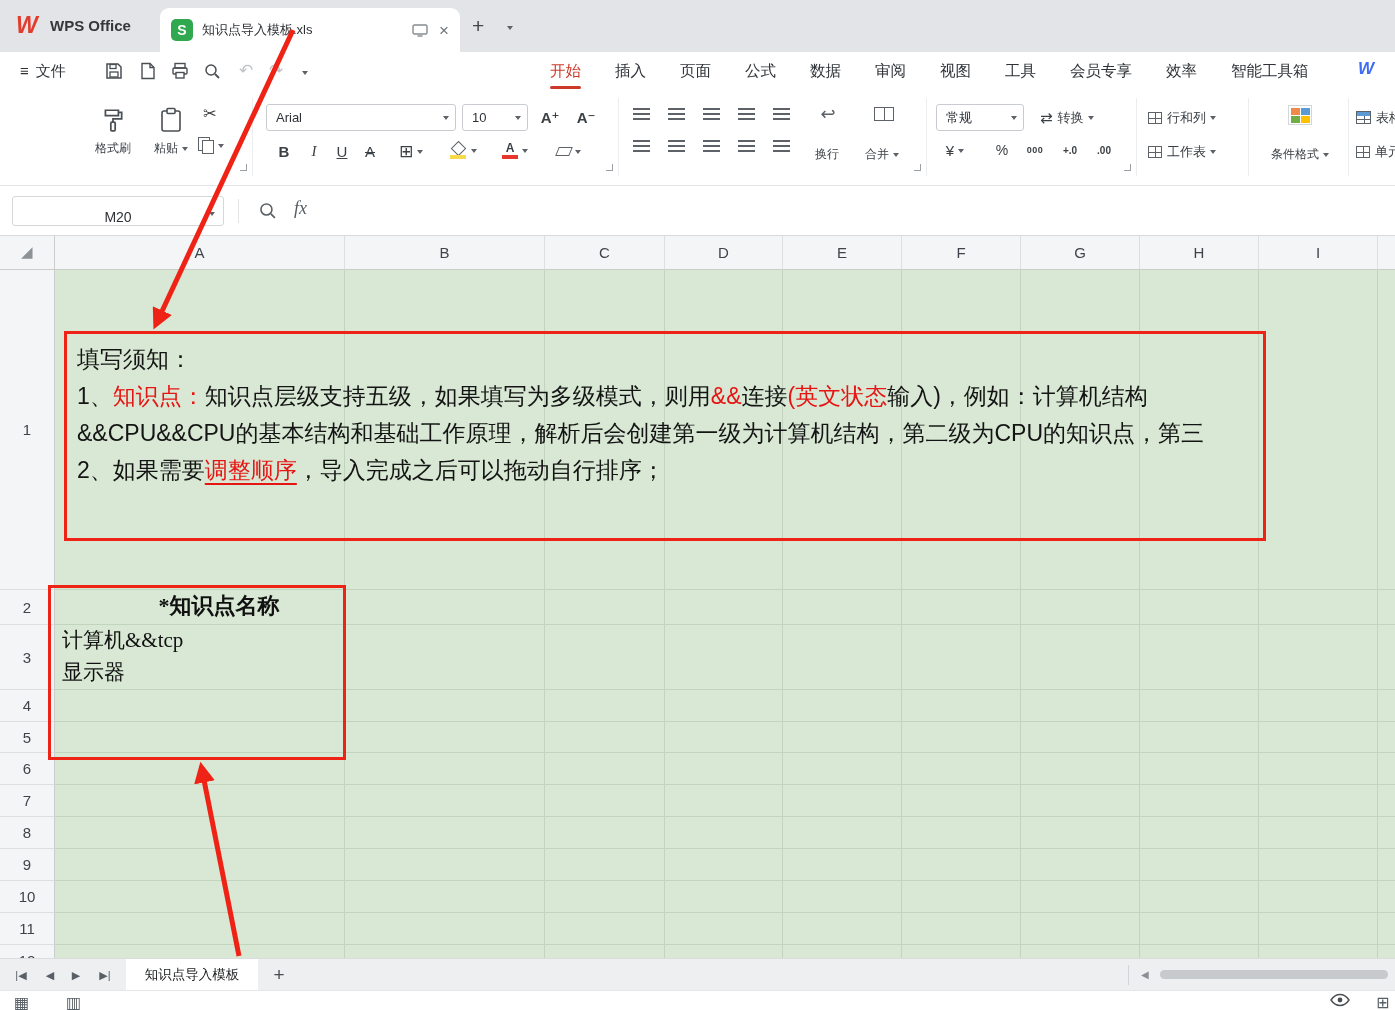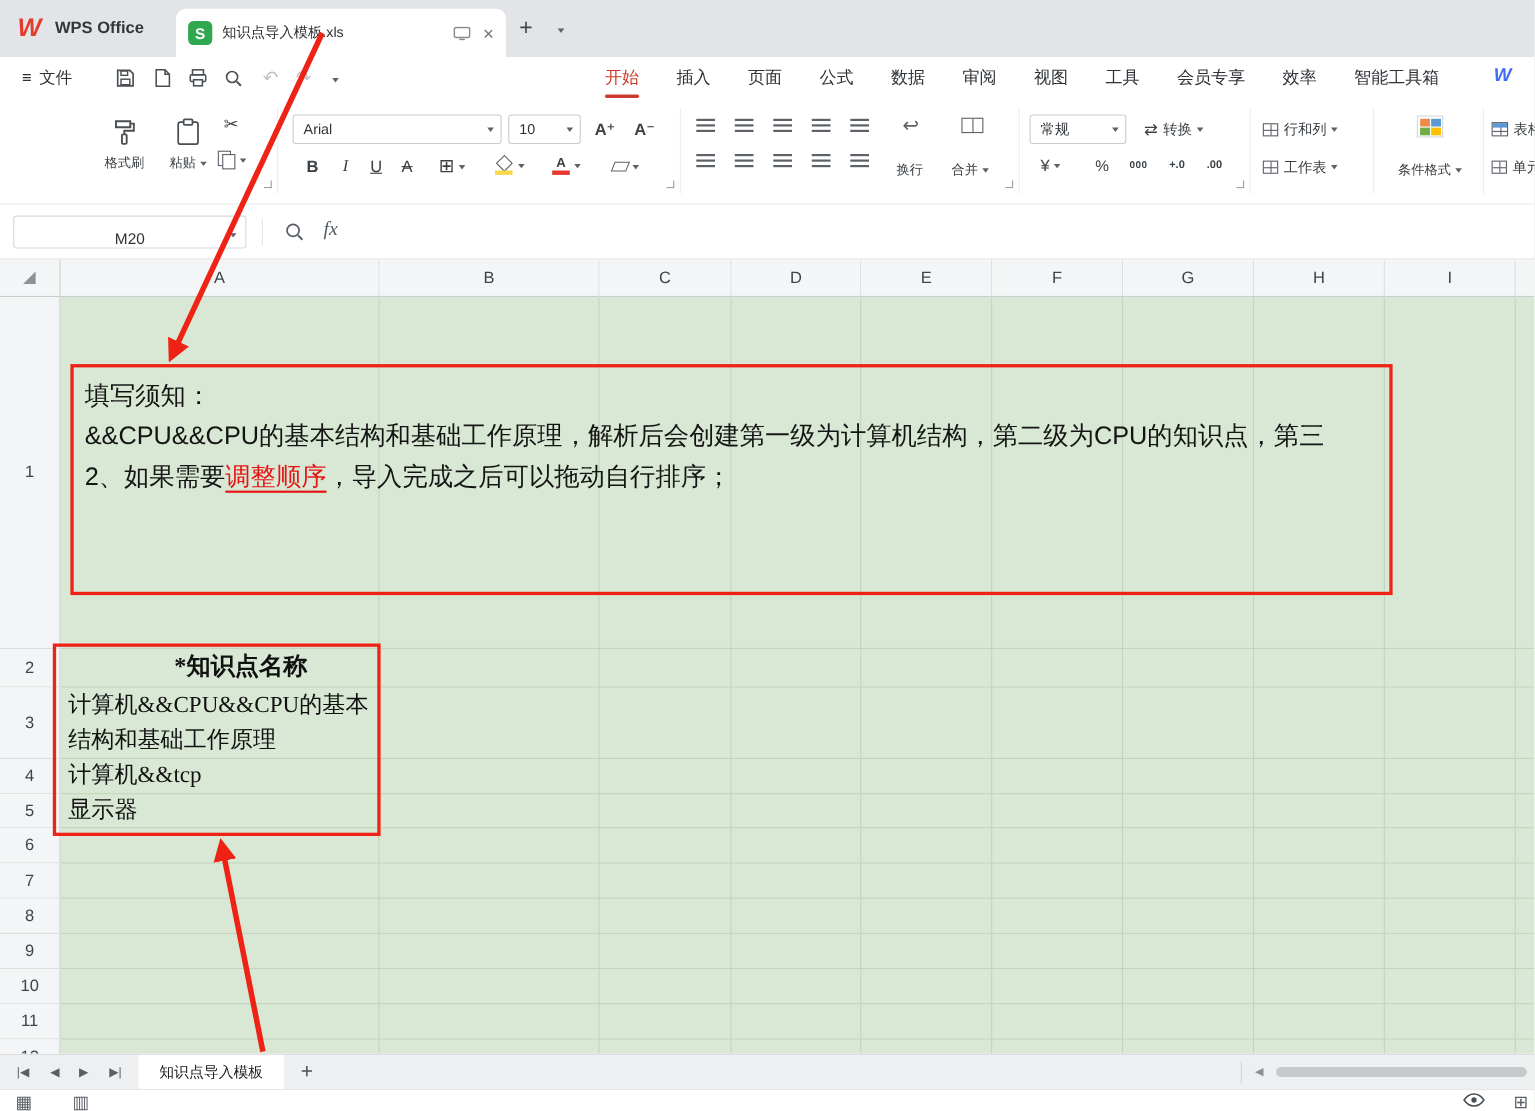--- a/index.html
+++ b/index.html
@@ -394,28 +394,28 @@
     <div class="rowhead" style="top: 645px; height: 32px; line-height: 32px;">10</div>
     <div class="hline" style="top: 676px;"></div>
     <div class="rowhead" style="top: 677px; height: 32px; line-height: 32px;">11</div>
     <div class="hline" style="top: 708px;"></div>
     <div class="rowhead" style="top: 709px; height: 32px; line-height: 32px;">12</div>
   </div>
 
 <div class="notice-box">
   <div class="notice-inner">
       <div class="nline"><span>填写须知：</span></div>
+      <div class="nline"><span>1、</span><span class="red">知识点：</span><span>知识点层级支持五级，如果填写为多级模式，则用</span><span class="red">&amp;&amp;</span><span>连接</span><span class="red">(英文状态</span><span>输入)，例如：计算机结构</span></div>
       <div class="nline"><span>&amp;&amp;CPU&amp;&amp;CPU的基本结构和基础工作原理，解析后会创建第一级为计算机结构，第二级为CPU的知识点，第三</span></div>
       <div class="nline"><span>2、如果需要</span><span class="red-u">调整顺序</span><span>，导入完成之后可以拖动自行排序；</span></div>
     </div>
 </div>
 <div class="data-box">
   <div class="db-header">*知识点名称</div>
   <div class="db-entries">
-      <div>计算机&amp;&amp;CPU&amp;&amp;CPU的基本结构和基础工作原理</div>
       <div>计算机&amp;&amp;tcp</div>
       <div>显示器</div>
     </div>
 </div>
 <svg class="arrows" width="1395" height="1010" viewBox="0 0 1395 1010">
   <defs>
     <marker id="ah" viewBox="0 0 10 10" refX="6" refY="5" markerWidth="4.2" markerHeight="4.2" orient="auto-start-reverse">
       <path d="M0 0L10 5L0 10z" fill="#ef2315"></path>
     </marker>
   </defs>

